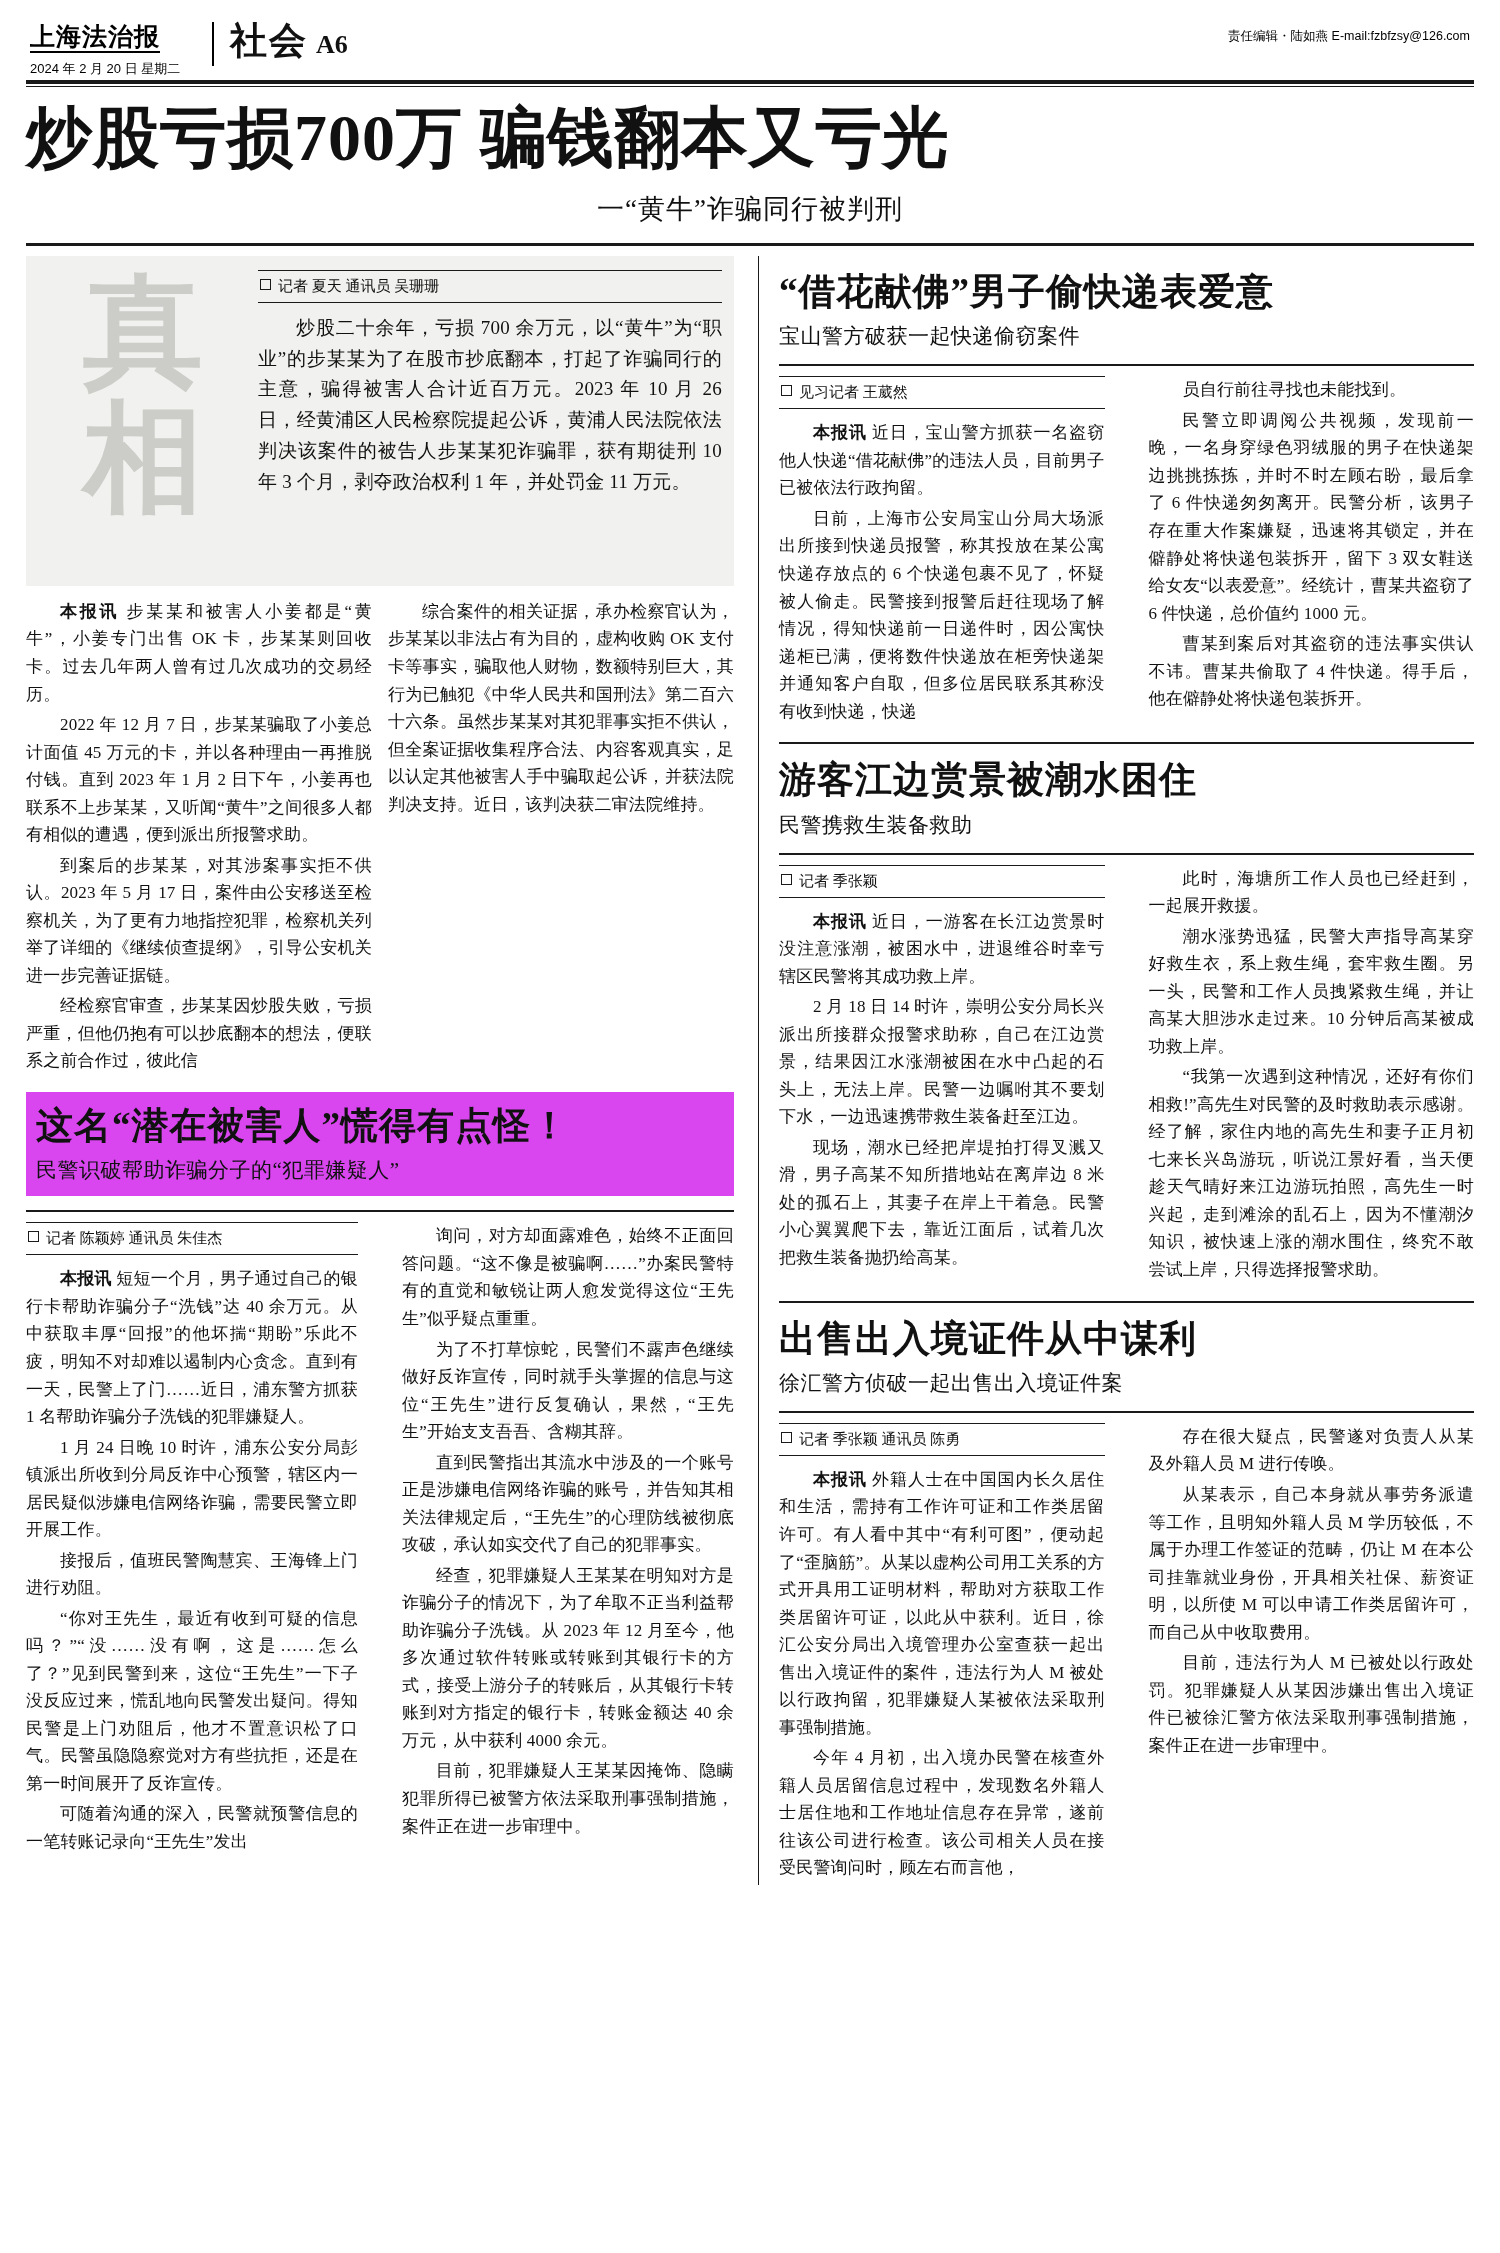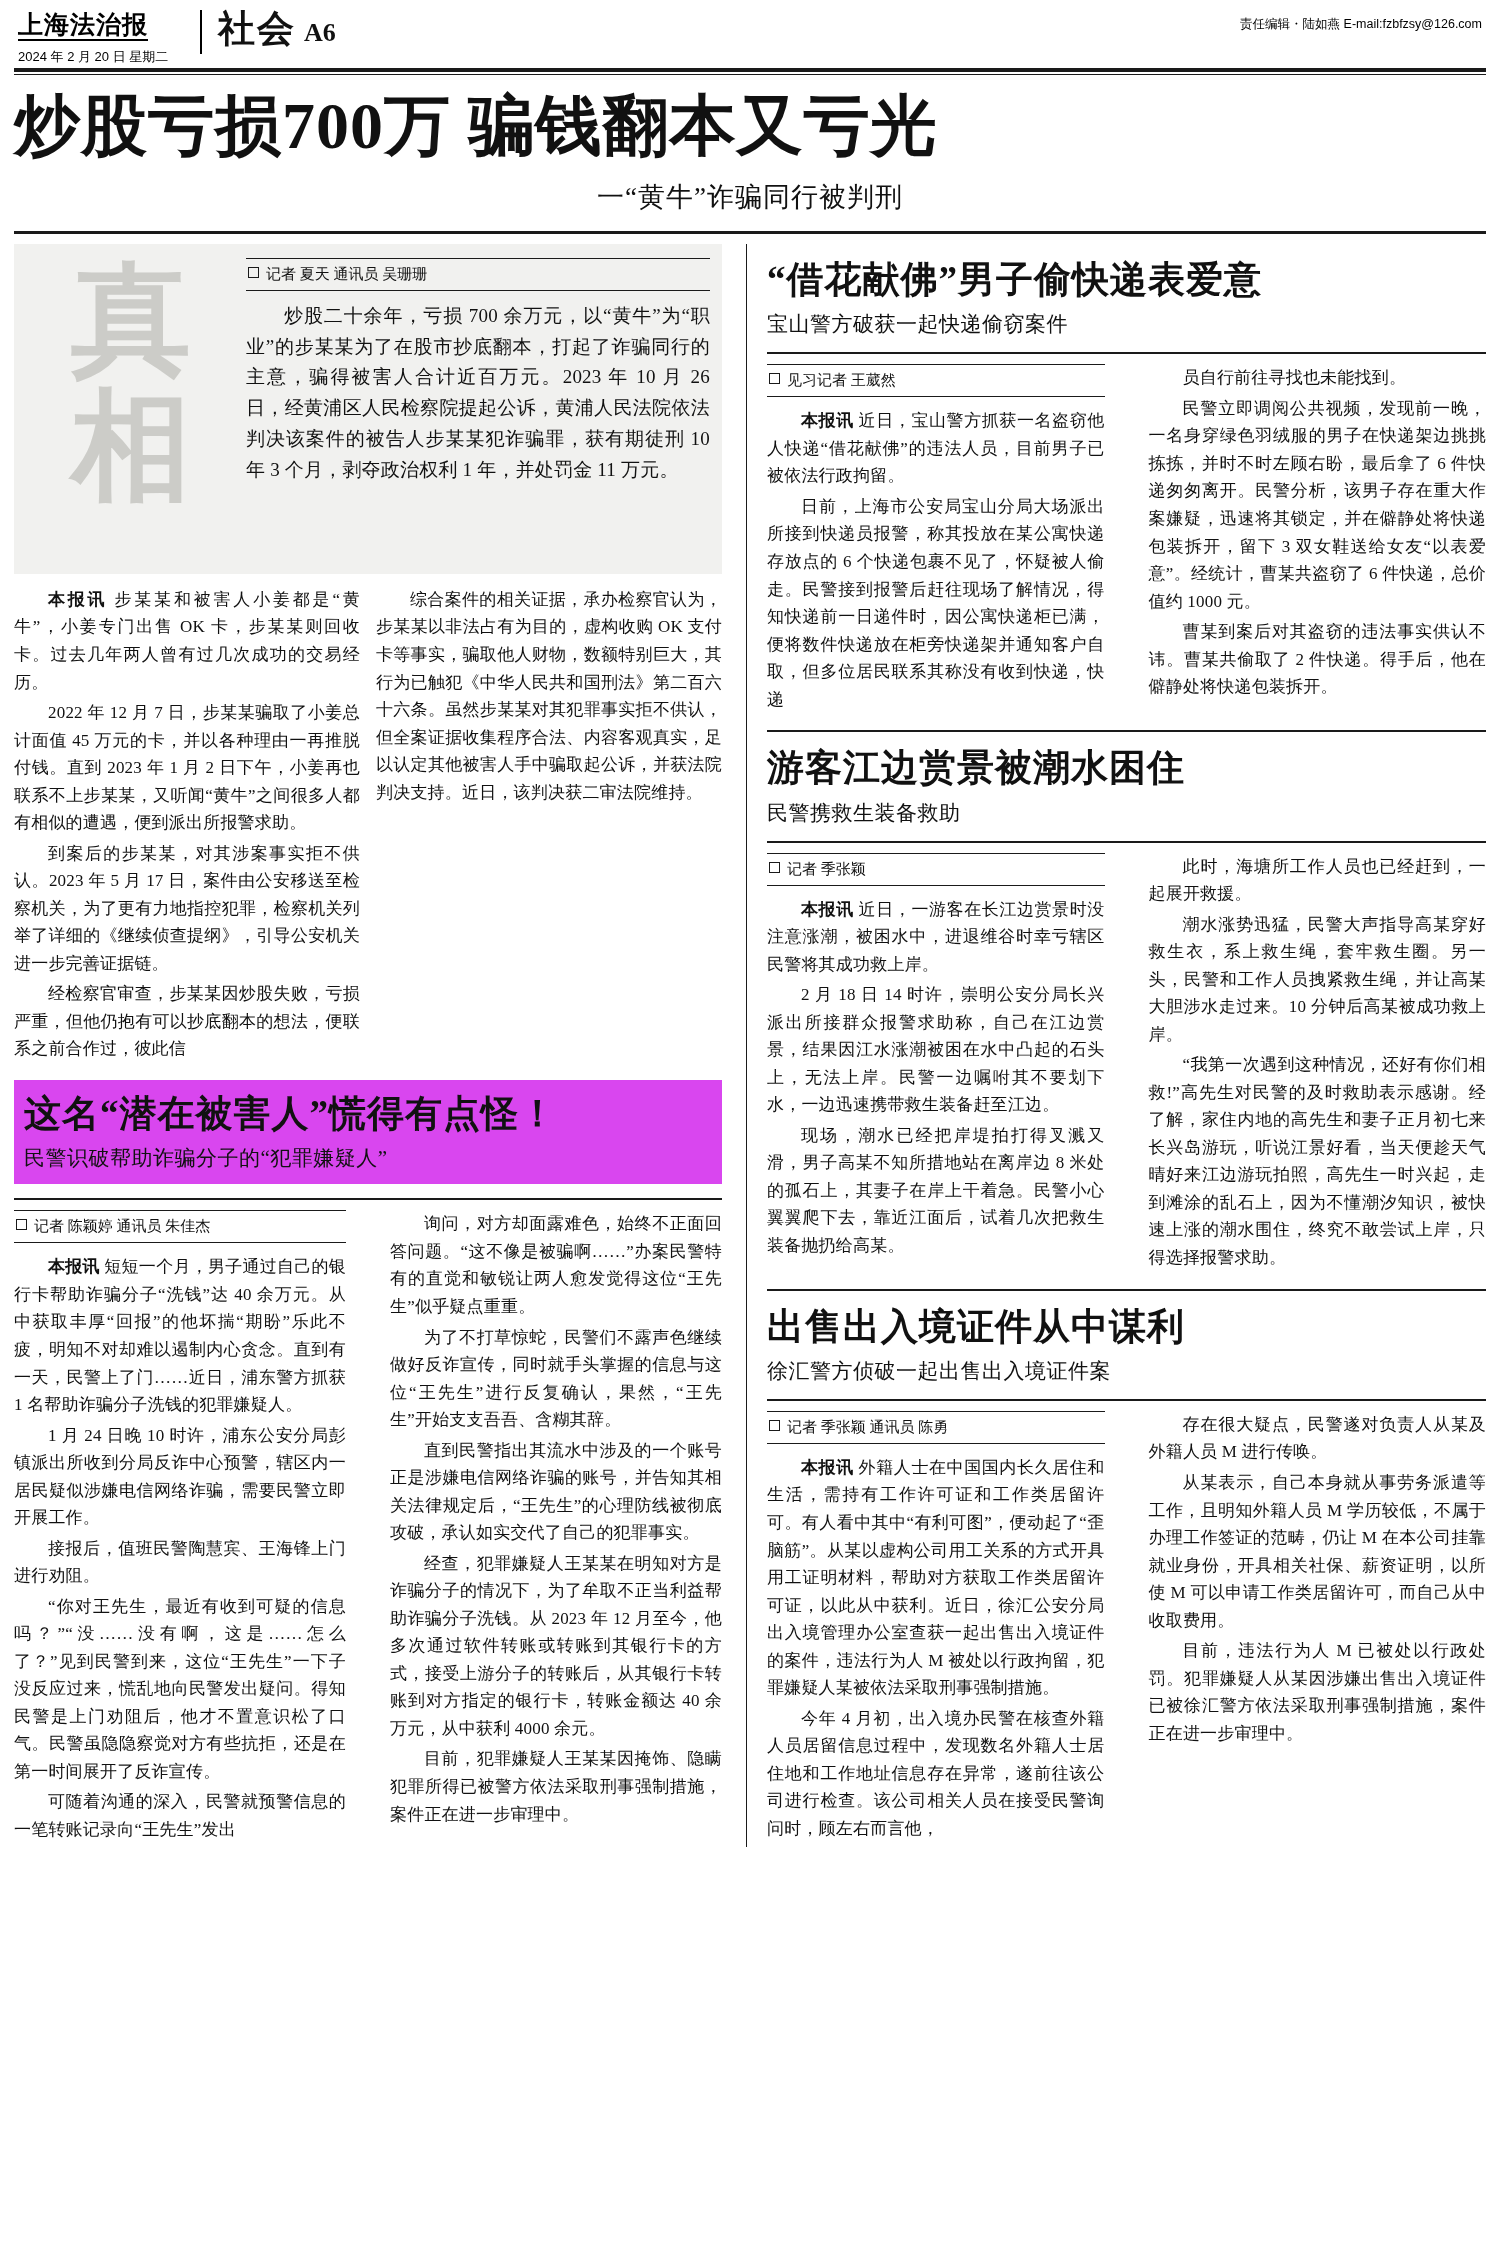--- a/index.html
+++ b/index.html
@@ -11,21 +11,21 @@
     width: 1500px;
     height: 2253px;
     font-family: "Liberation Serif", "DejaVu Serif", serif;
     color: #111;
     position: relative;
     overflow: hidden;
   }
   .page {
     width: 1500px;
     height: 1890px;
-    padding: 0;
+    padding: 12px;
     box-sizing: border-box;
     position: relative;
   }
 
   
   .masthead {
     display: flex;
     align-items: flex-start;
     padding: 10px 18px 0 18px;
     box-sizing: border-box;
@@ -349,21 +349,21 @@
 
       <div class="twocol block">
         <div class="c">
           <div class="byline"><span class="sq"></span><span>见习记者 王葳然</span></div>
           <p class="t"><b>本报讯</b> 近日，宝山警方抓获一名盗窃他人快递“借花献佛”的违法人员，目前男子已被依法行政拘留。</p>
           <p class="t">日前，上海市公安局宝山分局大场派出所接到快递员报警，称其投放在某公寓快递存放点的 6 个快递包裹不见了，怀疑被人偷走。民警接到报警后赶往现场了解情况，得知快递前一日递件时，因公寓快递柜已满，便将数件快递放在柜旁快递架并通知客户自取，但多位居民联系其称没有收到快递，快递</p>
         </div>
         <div class="c">
           <p class="t">员自行前往寻找也未能找到。</p>
           <p class="t">民警立即调阅公共视频，发现前一晚，一名身穿绿色羽绒服的男子在快递架边挑挑拣拣，并时不时左顾右盼，最后拿了 6 件快递匆匆离开。民警分析，该男子存在重大作案嫌疑，迅速将其锁定，并在僻静处将快递包装拆开，留下 3 双女鞋送给女友“以表爱意”。经统计，曹某共盗窃了 6 件快递，总价值约 1000 元。</p>
-          <p class="t">曹某到案后对其盗窃的违法事实供认不讳。曹某共偷取了 2 件快递。得手后，他在僻静处将快递包装拆开。</p>
+          <p class="t">曹某到案后对其盗窃的违法事实供认不讳。曹某共偷取了 4 件快递。得手后，他在僻静处将快递包装拆开。</p>
         </div>
       </div>
 
       <div class="hr-sep"></div>
 
       <div class="sec-head">
         <div class="sec-title big">游客江边赏景被潮水困住</div>
         <div class="sec-sub">民警携救生装备救助</div>
       </div>
       <div class="hr-sep"></div>

